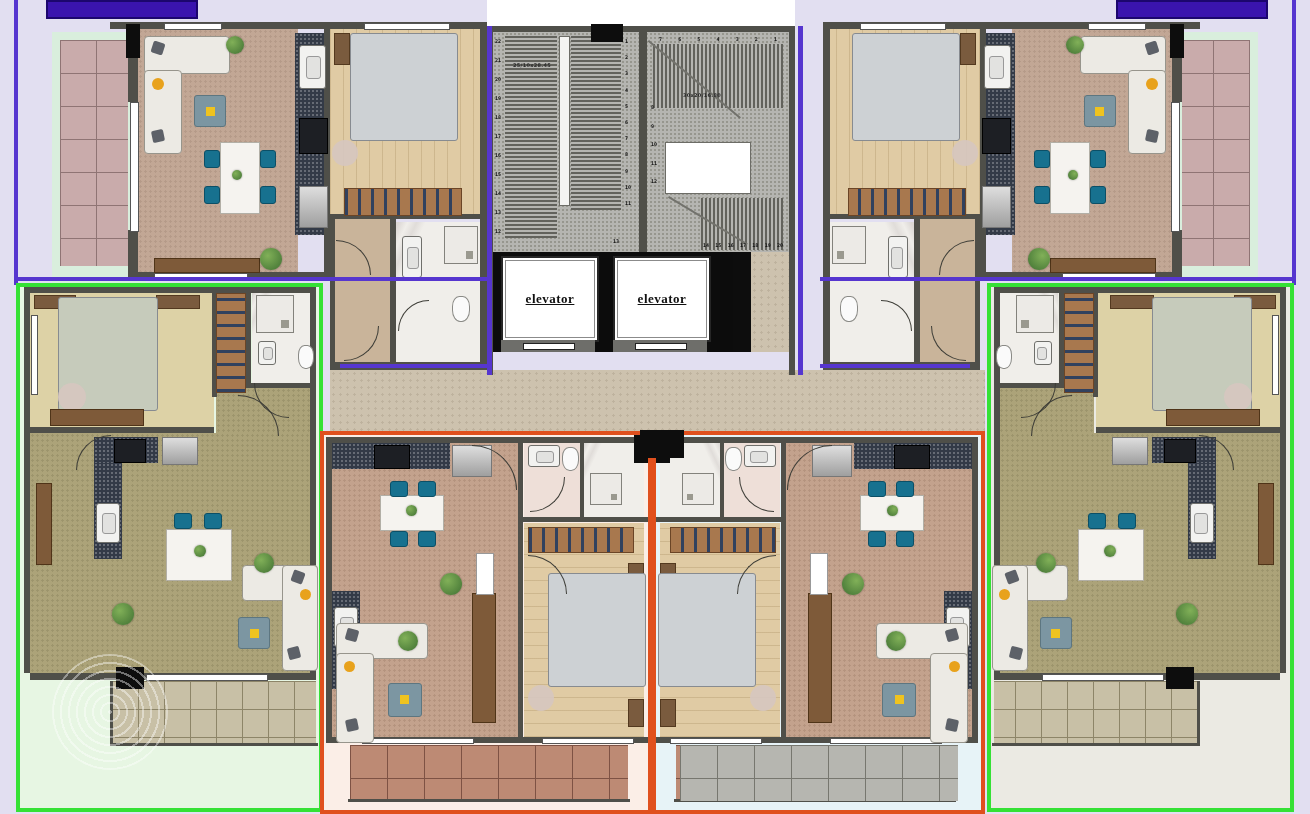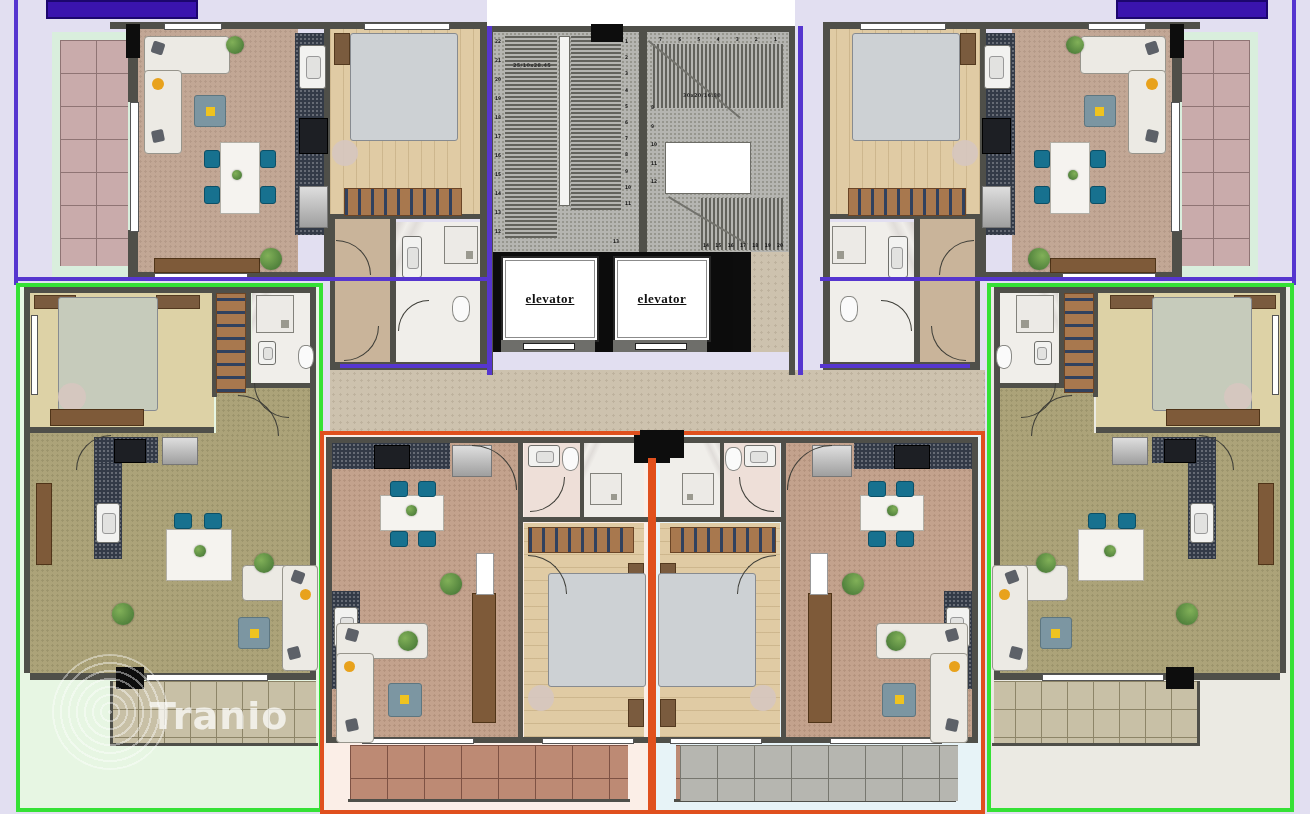--- a/index.html
+++ b/index.html
@@ -580,15 +580,14 @@
   <div class="ol ol-green" style="left:16px;top:283px;width:299px;height:521px;"></div>
   <div class="ol ol-green" style="left:987px;top:283px;width:299px;height:521px;"></div>
   <div class="ol ol-orange" style="left:320px;top:431px;width:324px;height:375px;"></div>
   <div class="ol ol-orange" style="left:652px;top:431px;width:325px;height:375px;"></div>
   <div class="col" style="left:640px;top:430px;width:44px;height:28px;z-index:7;"></div>
 
   <div class="banner" style="left:46px;top:0;width:148px;height:15px;"></div>
   <div class="banner" style="left:1116px;top:0;width:148px;height:15px;"></div>
 
   <div class="wm-circle" style="left:52px;top:654px;width:116px;height:116px;"></div>
-  <div class="wm-text" style="left:150px;top:694px;">Tranio</div>
 
 </div>
 
 </body></html>

